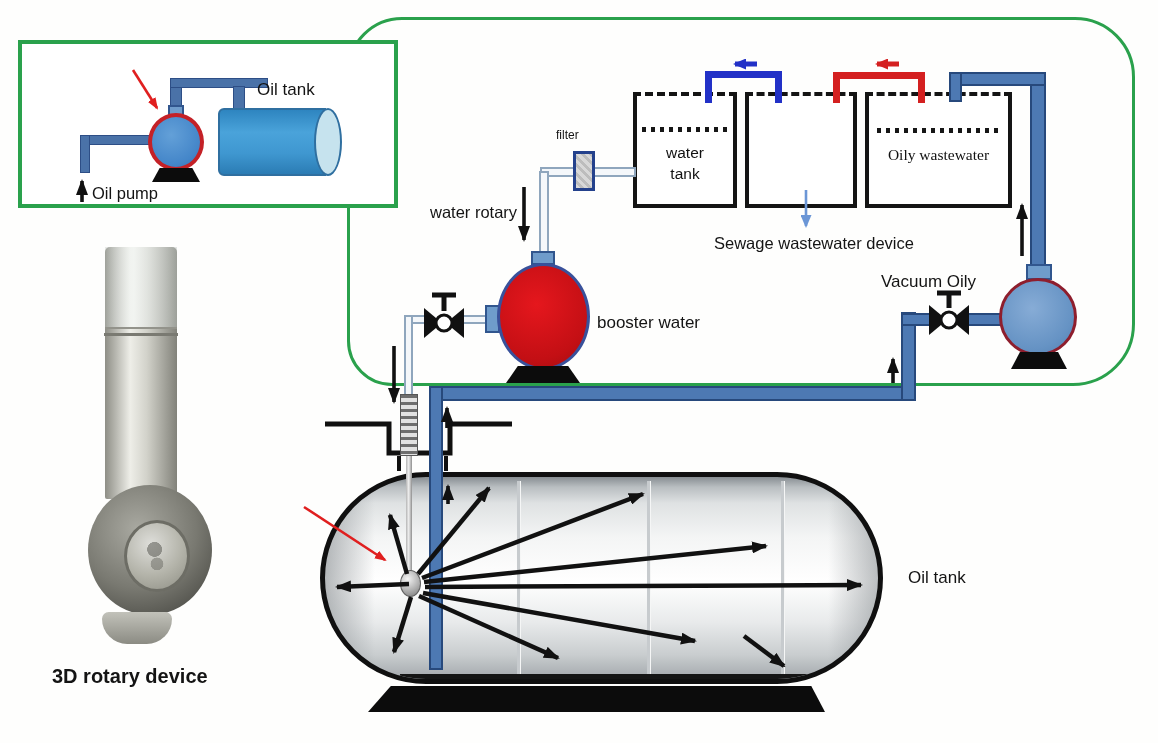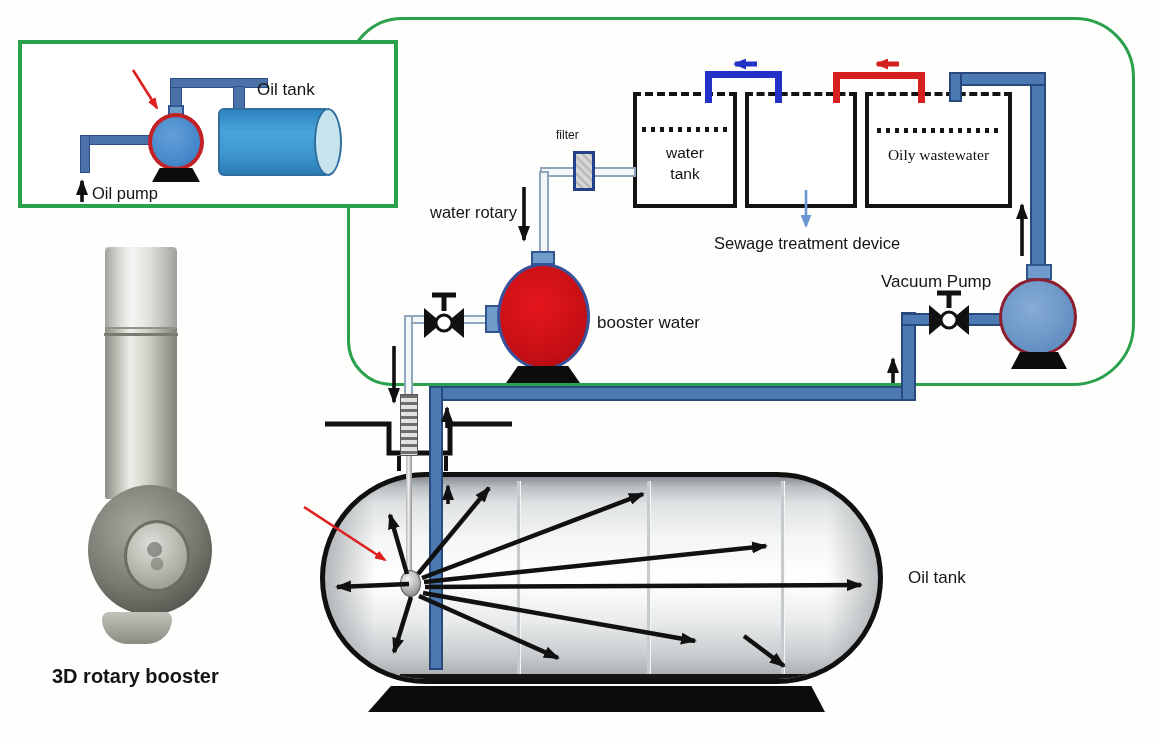--- a/index.html
+++ b/index.html
@@ -84,35 +84,35 @@
   </div>
 
   <div class="abs z2" style="left:70px;top:243px;width:175px;height:430px;">
     <div class="abs ph-shaft" style="left:35px;top:4px;width:72px;height:252px;"></div>
     <div class="abs ph-top" style="left:35px;top:4px;width:72px;height:82px;"></div>
     <div class="abs ph-joint" style="left:34px;top:90px;width:74px;height:3px;"></div>
     <div class="abs ph-disc" style="left:18px;top:242px;width:124px;height:130px;"></div>
     <div class="abs ph-boss" style="left:54px;top:277px;width:66px;height:72px;"></div>
     <div class="abs ph-foot" style="left:32px;top:369px;width:70px;height:32px;"></div>
   </div>
-  <div class="lbl z8" style="left:52px;top:665px;font-size:20px;font-weight:bold;">3D rotary booster</div>
+  <div class="lbl z8" style="left:52px;top:665px;font-size:20px;font-weight:bold;">3D rotary device</div>
 
   <div class="abs pbox z2" style="left:633px;top:92px;width:104px;height:116px;">
     <div class="dots" style="left:5px;top:31px;width:89px;"></div>
     <div class="boxlabel" style="top:46px;">
       <div>water</div>
       <div>tank</div>
     </div>
   </div>
   <div class="abs pbox z2" style="left:745px;top:92px;width:112px;height:116px;"></div>
   <div class="abs pbox z2" style="left:865px;top:92px;width:147px;height:116px;">
     <div class="dots" style="left:8px;top:32px;width:126px;"></div>
     <div class="boxlabel" style="top:48px;font-family:Liberation Serif, serif;">Oily wastewater</div>
   </div>
-  <div class="lbl z8" style="left:714px;top:234px;font-size:16.5px;">Sewage treatment device</div>
+  <div class="lbl z8" style="left:714px;top:234px;font-size:16.5px;">Sewage wastewater device</div>
 
   <div class="abs upipe z3" style="left:705px;top:71px;width:77px;height:32px;border-width:7px;border-color:#2231c7;"></div>
   <div class="abs upipe z3" style="left:833px;top:72px;width:92px;height:31px;border-width:7px;border-color:#d42020;"></div>
 
   <div class="abs pipe-thin z4" style="left:540px;top:167px;width:96px;height:10px;"></div>
   <div class="abs pipe-thin z4" style="left:539px;top:171px;width:10px;height:84px;"></div>
   <div class="abs filterbox z5" style="left:573px;top:151px;width:22px;height:40px;"></div>
   <div class="abs nub z5" style="left:531px;top:251px;width:24px;height:14px;"></div>
   <div class="lbl z8" style="left:556px;top:128px;font-size:12px;">filter</div>
   <div class="lbl z8" style="left:430px;top:203px;font-size:16.5px;">water rotary</div>
@@ -134,21 +134,21 @@
   <div class="abs pipe z4" style="left:901px;top:312px;width:15px;height:89px;"></div>
   <div class="abs pipe z4" style="left:901px;top:313px;width:31px;height:13px;"></div>
   <div class="abs pipe z4" style="left:966px;top:313px;width:37px;height:13px;"></div>
   <div class="abs pipe z4" style="left:1030px;top:72px;width:16px;height:200px;"></div>
   <div class="abs pipe z4" style="left:949px;top:72px;width:97px;height:14px;"></div>
   <div class="abs pipe z4" style="left:949px;top:72px;width:13px;height:30px;"></div>
 
   <div class="abs nub z5" style="left:1026px;top:264px;width:26px;height:16px;"></div>
   <div class="abs pumpB z6" style="left:999px;top:278px;width:78px;height:78px;"></div>
   <div class="abs pbase z6" style="left:1011px;top:352px;width:56px;height:17px;"></div>
-  <div class="lbl z8" style="left:881px;top:272px;font-size:17px;">Vacuum Pump</div>
+  <div class="lbl z8" style="left:881px;top:272px;font-size:17px;">Vacuum Oily</div>
 
   <svg class="abs z3" width="1158" height="743" viewBox="0 0 1158 743" style="left:0;top:0;pointer-events:none;">
     <path d="M325,424 H389 V453 H450 V424 H512" fill="none" stroke="#101010" stroke-width="5"></path>
     <line x1="399" y1="456" x2="399" y2="471" stroke="#101010" stroke-width="4"></line>
     <line x1="446" y1="456" x2="446" y2="471" stroke="#101010" stroke-width="4"></line>
   </svg>
 
   <div class="abs tank z2" style="left:320px;top:472px;width:563px;height:212px;">
     <div class="seam" style="left:192px;"></div>
     <div class="seam" style="left:322px;"></div>

